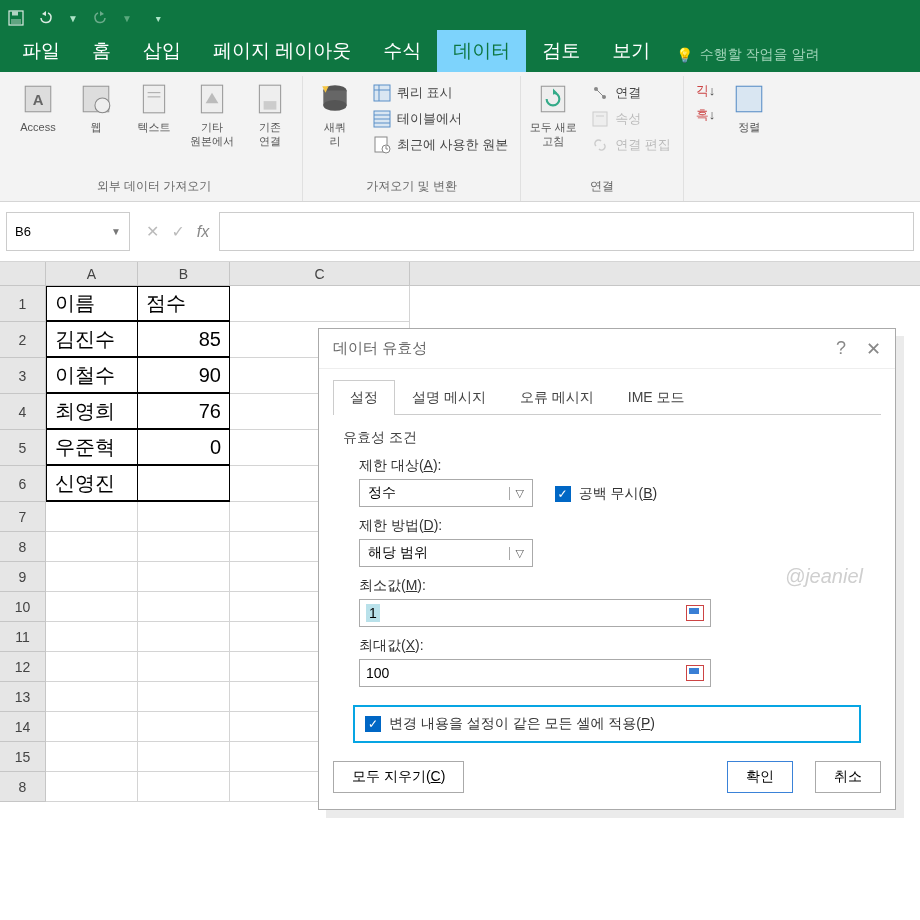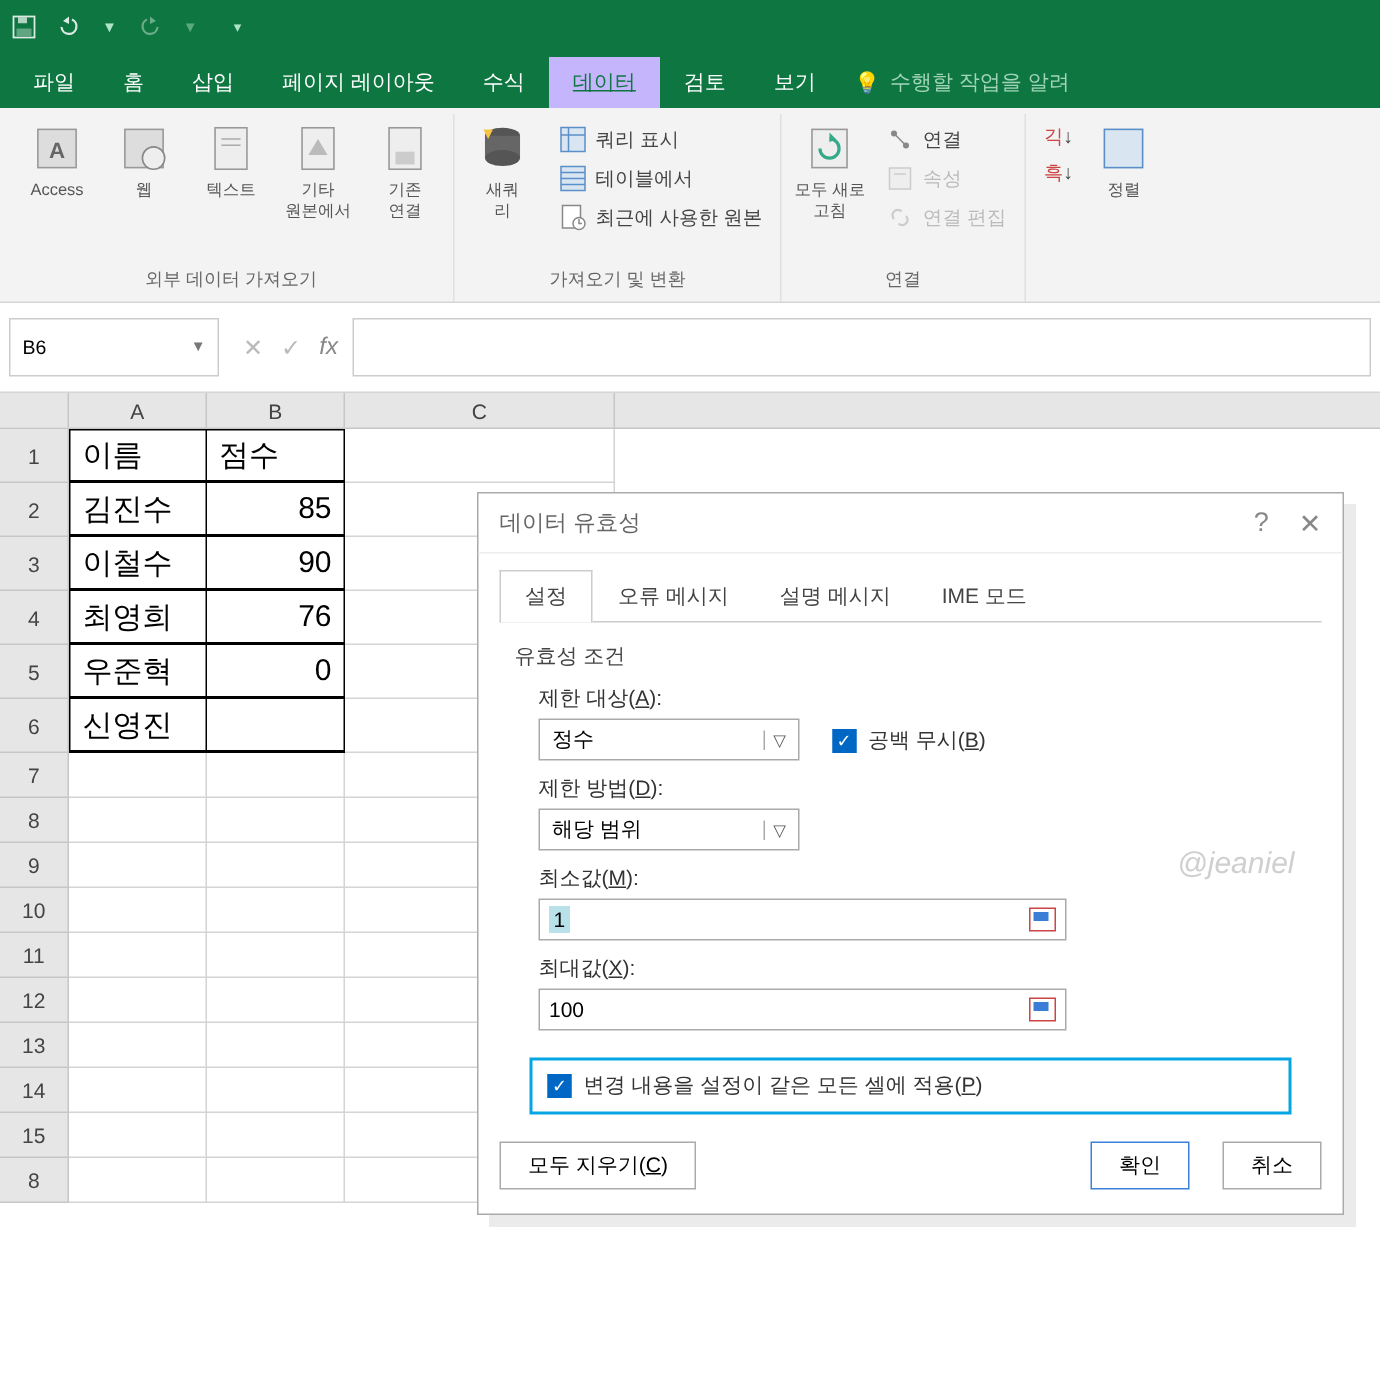--- a/index.html
+++ b/index.html
@@ -5,40 +5,40 @@
 * { box-sizing: border-box; margin: 0; padding: 0; }
 body { font-family: "Malgun Gothic", "맑은 고딕", sans-serif; font-size: 13px; background: #fff; width: 920px; height: 920px; overflow: hidden; position: relative; }
 
 
 .titlebar { background: #0e7641; height: 36px; display: flex; align-items: center; padding: 0 8px; color: #fff; }
 .titlebar .qat { display: flex; gap: 14px; align-items: center; }
 .qat-icon { width: 16px; height: 16px; opacity: 0.85; }
 
 
 .ribbon-tabs { background: #0e7641; height: 36px; display: flex; align-items: flex-end; padding: 0 6px; color: #fff; }
-.ribbon-tab { padding: 8px 16px; font-size: 14px; cursor: pointer; }
-.ribbon-tab.active { background: #c4b5fd; color: #0e7641; text-decoration: underline; }
+.ribbon-tab { padding: 8px 16px; font-size: 19px; cursor: pointer; }
+.ribbon-tab.active { background: #7dd3fc; color: #0e7641; }
 .ribbon-tell { color: #a0d4b9; font-size: 14px; padding: 8px 10px; display: flex; align-items: center; gap: 6px; }
 
 
 .ribbon { background: #f3f3f3; border-bottom: 1px solid #d5d5d5; height: 130px; display: flex; padding: 4px 6px 0; }
 .ribbon-group { display: flex; flex-direction: column; align-items: center; border-right: 1px solid #e0e0e0; padding: 0 8px 4px; }
 .ribbon-group-body { display: flex; gap: 10px; flex: 1; align-items: flex-start; padding-top: 6px; }
 .ribbon-group-label { font-size: 12px; color: #666; padding: 2px 0; }
 .ribbon-bigbtn { display: flex; flex-direction: column; align-items: center; gap: 4px; min-width: 48px; cursor: pointer; }
 .ribbon-bigbtn .ico { width: 34px; height: 34px; }
 .ribbon-bigbtn .lbl { font-size: 11px; color: #555; text-align: center; line-height: 1.3; }
 .ribbon-stack { display: flex; flex-direction: column; gap: 4px; }
 .ribbon-smallbtn { display: flex; align-items: flex-end; gap: 6px; font-size: 13px; color: #444; padding: 2px 4px; cursor: pointer; white-space: nowrap; }
 .ribbon-smallbtn .sico { width: 18px; height: 18px; flex-shrink: 0; }
 .sort-side { display:flex; flex-direction:column; gap:6px; font-size:13px; color:#444; margin-left:4px;}
 
 
 .formula-row { display: flex; align-items: stretch; height: 60px; border-bottom: 1px solid #d5d5d5; }
-.name-box { width: 140px; border: 1px solid #ccc; margin: 10px 6px; display: flex; align-items: center; padding: 0 8px; justify-content: space-between; background:#fff; }
+.name-box { width: 124px; border: 1px solid #ccc; margin: 10px 6px; display: flex; align-items: center; padding: 0 8px; justify-content: space-between; background:#fff; }
 .name-box .dd { color: #777; font-size: 10px; }
 .fx-btns { display: flex; align-items: center; gap: 12px; padding: 0 10px; color: #bbb; font-size: 16px; }
 .fx-label { font-style: italic; color:#888; }
 .formula-bar { flex: 1; border: 1px solid #ccc; margin: 10px 6px 10px 0; background:#fff; }
 
 
 .sheet-wrap { position: relative; }
 .col-headers { display: flex; background: #e6e6e6; border-bottom: 1px solid #c6c6c6; height: 24px; }
 .corner { width: 46px; border-right: 1px solid #c6c6c6; background: linear-gradient(135deg,#e6e6e6 50%,#ccc 50.5%,#e6e6e6 51%); }
 .col-h { border-right: 1px solid #c6c6c6; text-align: center; color: #444; font-size: 14px; line-height: 24px; }
@@ -403,22 +403,22 @@
 
 <div class="dialog">
   <div class="dialog-titlebar">
     <span>데이터 유효성</span>
     <span class="spacer"></span>
     <span class="help">?</span>
     <span class="close">✕</span>
   </div>
   <div class="dialog-tabs">
     <div class="dialog-tab active">설정</div>
+    <div class="dialog-tab">설명 메시지</div>
     <div class="dialog-tab">오류 메시지</div>
-    <div class="dialog-tab">설명 메시지</div>
     <div class="dialog-tab">IME 모드</div>
   </div>
   <div class="dialog-body">
     <div class="fieldset-label">유효성 조건</div>
 
     <div class="form-row">
       <span class="form-label">제한 대상(<span class="underline">A</span>):</span>
       <span class="select-like">
         <span>정수</span>
         <span class="dd">▽</span>

